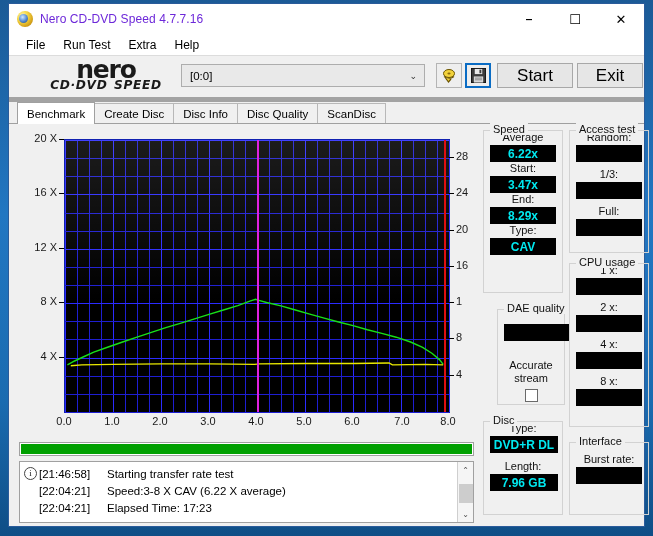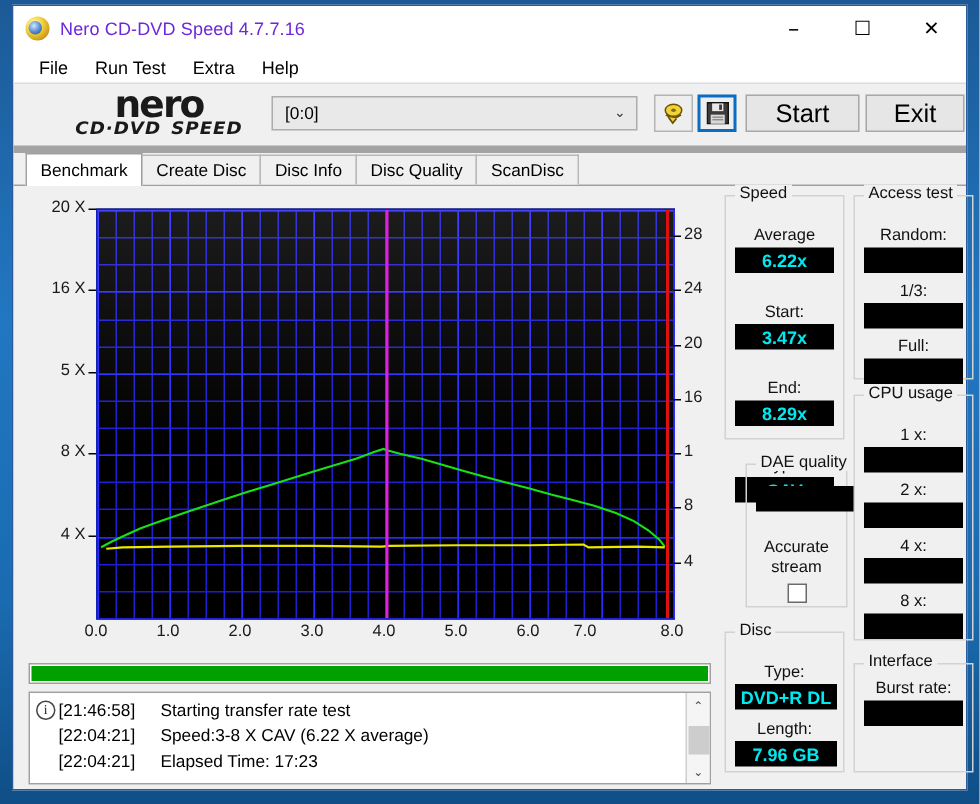--- a/index.html
+++ b/index.html
@@ -242,21 +242,21 @@
     border: 1px solid #d2d2d2;
     background: transparent;
   }
   .group-title {
     position: absolute; top: -8px; left: 6px;
     background: #f0f0f0; padding: 0 3px;
     font-size: 11px; color: #111; white-space: nowrap;
   }
   .fld-label {
     font-size: 11px; color: #111; text-align: center;
-    margin-top: 20px; line-height: 13px;
+    margin-top: 0; line-height: 13px;
   }
   .fld-value {
     background: #000; height: 17px;
     display: flex; align-items: center; justify-content: center;
     font-size: 12px; font-weight: bold; color: #00e9f0;
     margin: 1px auto 0 auto;
   }
   .fld-value.empty { color: #000; }
 
   #g-speed   { left: 474px; top: 6px;  width: 80px; height: 163px; }
@@ -412,21 +412,21 @@
             <polyline points="5.8,225.8 16.8,224.9 48.0,224.4 96.0,223.9 144.0,223.9 189.6,224.4 194.4,223.9 240.0,223.5 288.0,223.5 324.0,223.0 327.4,224.9 360.0,224.4 378.2,224.9" fill="none" stroke="#e8e800" stroke-width="1.4"></polyline>
           </svg>
         <div id="layer-break" style="left: 192px; background: rgb(224, 32, 224);"></div>
         <div id="end-marker" style="left: 379.2px; background: rgb(224, 16, 16);"></div>
       </div>
       <div id="axis-left">
           <div class="axis-label ylabel-l" style="left: 0px; width: 46px; top: 222.6px;">4 X</div>
           <div class="tickmark" style="left: 48px; top: 229.6px;"></div>
           <div class="axis-label ylabel-l" style="left: 0px; width: 46px; top: 168.2px;">8 X</div>
           <div class="tickmark" style="left: 48px; top: 175.2px;"></div>
-          <div class="axis-label ylabel-l" style="left: 0px; width: 46px; top: 113.8px;">5 X</div>
+          <div class="axis-label ylabel-l" style="left: 0px; width: 46px; top: 113.8px;">12 X</div>
           <div class="tickmark" style="left: 48px; top: 120.8px;"></div>
           <div class="axis-label ylabel-l" style="left: 0px; width: 46px; top: 59.4px;">16 X</div>
           <div class="tickmark" style="left: 48px; top: 66.4px;"></div>
           <div class="axis-label ylabel-l" style="left: 0px; width: 46px; top: 5px;">20 X</div>
           <div class="tickmark" style="left: 48px; top: 12px;"></div>
         </div>
       <div id="axis-right">
           <div class="axis-label" style="left: 445px; top: 240.733px;">4</div>
           <div class="tickmark" style="left: 438px; top: 247.733px;"></div>
           <div class="axis-label" style="left: 445px; top: 204.467px;">8</div>
@@ -443,21 +443,21 @@
           <div class="tickmark" style="left: 438px; top: 30.1333px;"></div>
         </div>
       <div id="axis-bottom">
           <div class="axis-label xlabel" style="width: 40px; left: 33px; top: 288px;">0.0</div>
           <div class="axis-label xlabel" style="width: 40px; left: 81px; top: 288px;">1.0</div>
           <div class="axis-label xlabel" style="width: 40px; left: 129px; top: 288px;">2.0</div>
           <div class="axis-label xlabel" style="width: 40px; left: 177px; top: 288px;">3.0</div>
           <div class="axis-label xlabel" style="width: 40px; left: 225px; top: 288px;">4.0</div>
           <div class="axis-label xlabel" style="width: 40px; left: 273px; top: 288px;">5.0</div>
           <div class="axis-label xlabel" style="width: 40px; left: 321px; top: 288px;">6.0</div>
-          <div class="axis-label xlabel" style="width: 40px; left: 359px; top: 288px;">7.0</div>
+          <div class="axis-label xlabel" style="width: 40px; left: 371px; top: 288px;">7.0</div>
           <div class="axis-label xlabel" style="width: 40px; left: 417px; top: 288px;">8.0</div>
         </div>
     </div>
 
     <div id="progress-outer">
       <div id="progress-fill" style="width: 100%; background: rgb(0, 160, 0);"></div>
     </div>
 
     <div id="logbox">
       <div id="loglist">

